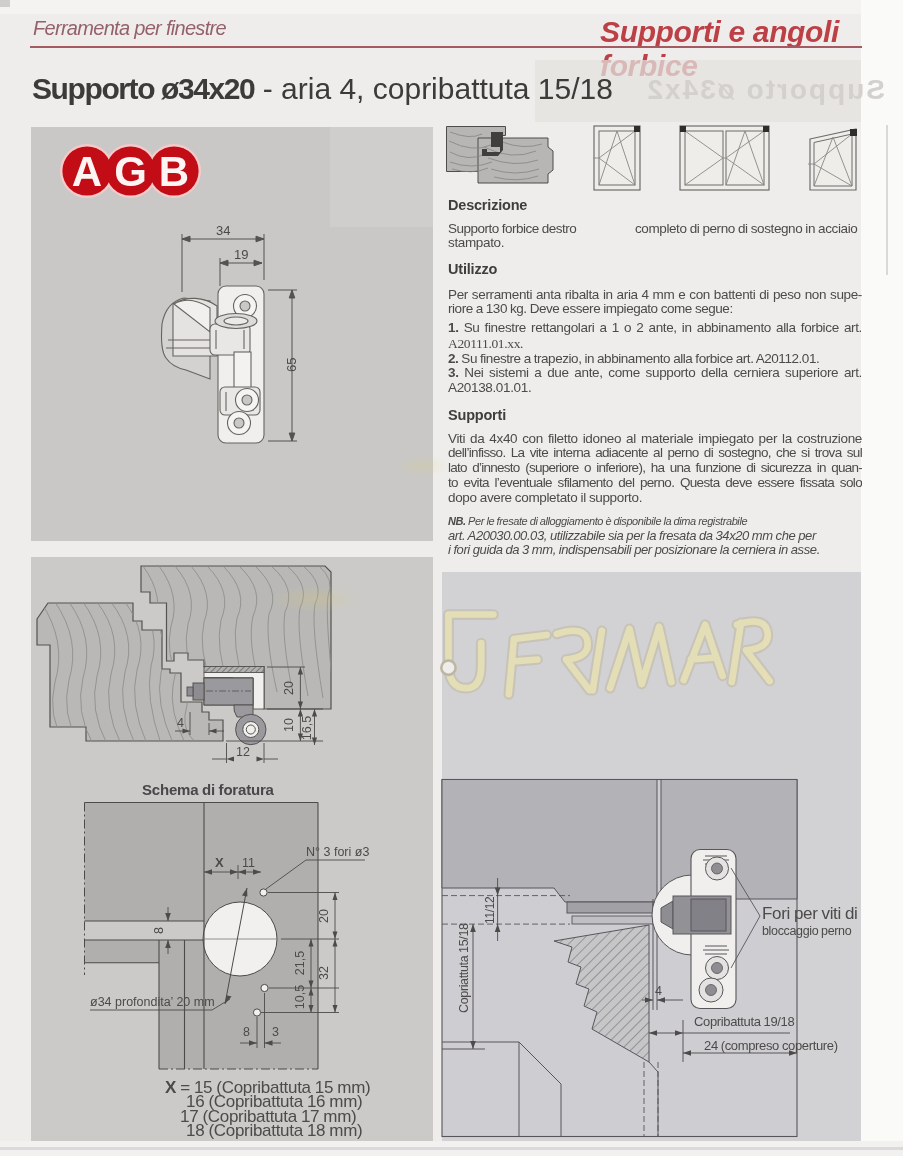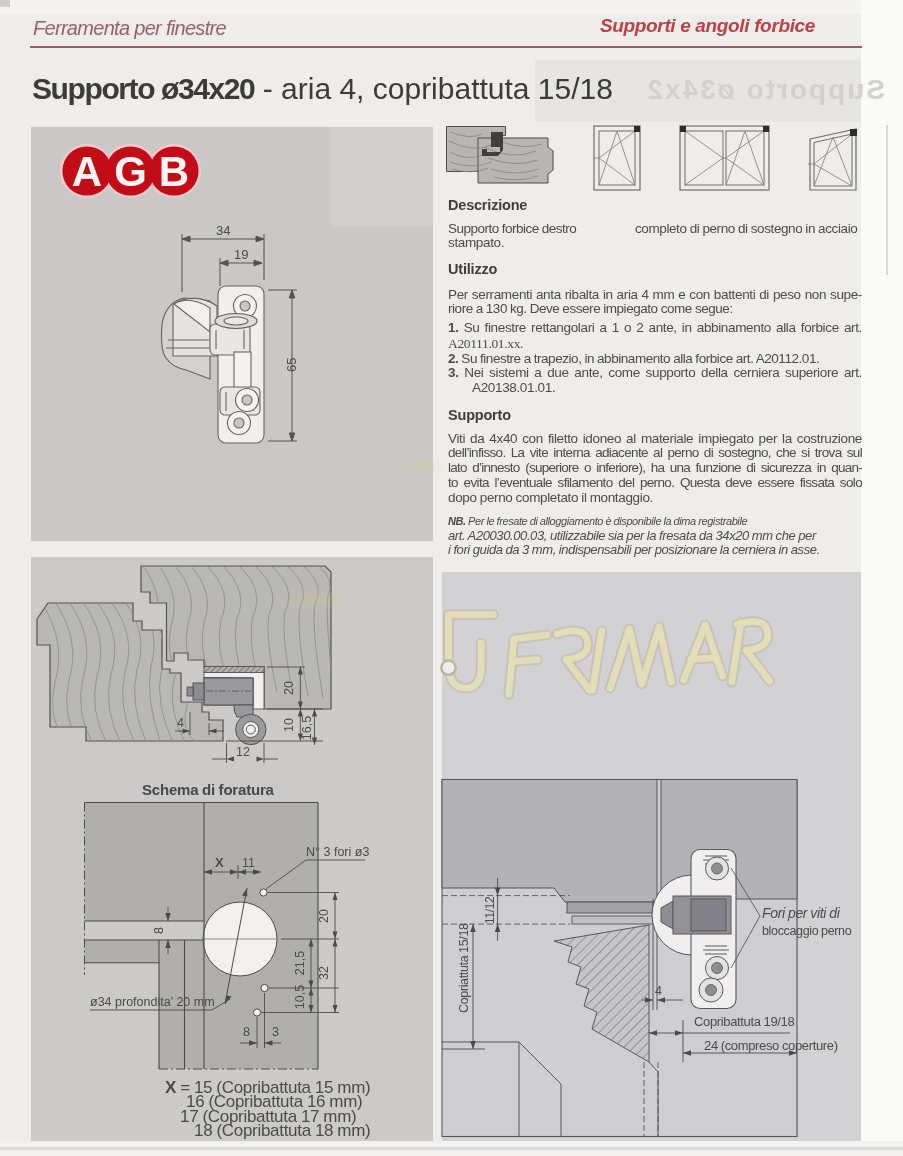--- a/index.html
+++ b/index.html
@@ -25,21 +25,21 @@
 <div class="abs" style="left:861px;top:0;width:42px;height:1156px;background:#fafaf9;"></div>
 
 <div class="abs" style="left:0;top:1141px;width:903px;height:15px;background:#f2f1f0;"></div>
 
 <div class="abs" style="left:0;top:1147px;width:903px;height:3px;background:#dadadc;"></div>
 
 <div class="abs" style="left:886px;top:125px;width:2px;height:150px;background:#dbd9d7;"></div>
 
 <div class="abs" style="left:33px;top:17px;font-size:20px;font-style:italic;color:#94616a;letter-spacing:-0.7px;">Ferramenta per finestre</div>
 
-<div class="abs" style="left:600px;top:15px;font-size:19px;font-style:italic;font-weight:bold;color:#bc4046;letter-spacing:-0.35px;">Supporti e angoli forbice</div>
+<div class="abs" style="left:600px;top:15px;font-size:30px;font-style:italic;font-weight:bold;color:#bc4046;letter-spacing:-0.35px;">Supporti e angoli forbice</div>
 
 <div class="abs" style="left:30px;top:46px;width:832px;height:2px;background:#a45a60;"></div>
 
 <div class="abs" style="left:535px;top:60px;width:326px;height:62px;background:#e3e1df;opacity:.75;"></div>
 
 <div class="abs" style="left:540px;top:74px;width:345px;font-size:28px;font-weight:bold;color:#d3d0cd;transform:scaleX(-1);white-space:nowrap;overflow:hidden;letter-spacing:2px;">Supporto ø34x2</div>
 
 <div class="abs" style="left:32px;top:72px;font-size:30px;color:#3c3b39;white-space:nowrap;"><b style="letter-spacing:-1.4px;">Supporto ø34x20</b><span style="letter-spacing:0px;"> - aria 4, copribattuta 15/18</span></div>
 
 <div class="abs" style="left:31px;top:127px;width:402px;height:414px;background:#c9c8c6;"></div>
@@ -148,29 +148,29 @@
 <div class="t" style="left:448px;top:235px;">stampato.</div>
 
 <div class="t h" style="left:448px;top:262px;">Utilizzo</div>
 
 <div class="t j" style="left:448px;top:287px;">Per serramenti anta ribalta in aria 4 mm e con battenti di peso non supe-</div>
 <div class="t" style="left:448px;top:301px;letter-spacing:-0.45px;">riore a 130 kg. Deve essere impiegato come segue:</div>
 <div class="t j" style="left:448px;top:320px;"><b>1.</b> Su finestre rettangolari a 1 o 2 ante, in abbinamento alla forbice art.</div>
 <div class="t" style="left:448px;top:336px;font-family:Liberation Serif, serif;">A20111.01.xx.</div>
 <div class="t" style="left:448px;top:351px;letter-spacing:-0.45px;"><b>2.</b> Su finestre a trapezio, in abbinamento alla forbice art. A20112.01.</div>
 <div class="t j" style="left:448px;top:365px;"><b>3.</b> Nei sistemi a due ante, come supporto della cerniera superiore art.</div>
-<div class="t" style="left:472px;top:380px;">A20138.01.01.</div>
-
-<div class="t h" style="left:448px;top:408px;">Supporto</div>
+<div class="t" style="left:448px;top:380px;">A20138.01.01.</div>
+
+<div class="t h" style="left:448px;top:408px;">Supporti</div>
 
 <div class="t j" style="left:448px;top:431px;">Viti da 4x40 con filetto idoneo al materiale impiegato per la costruzione</div>
 <div class="t j" style="left:448px;top:445px;letter-spacing:-0.65px;">dell’infisso. La vite interna adiacente al perno di sostegno, che si trova sul</div>
 <div class="t j" style="left:448px;top:460px;letter-spacing:-0.75px;">lato d’innesto (superiore o inferiore), ha una funzione di sicurezza in quan-</div>
 <div class="t j" style="left:448px;top:475px;letter-spacing:-0.65px;">to evita l’eventuale sfilamento del perno. Questa deve essere fissata solo</div>
-<div class="t" style="left:448px;top:490px;">dopo perno completato il montaggio.</div>
+<div class="t" style="left:448px;top:490px;">dopo avere completato il supporto.</div>
 
 <div class="t" style="left:448px;top:514px;font-size:11px;font-style:italic;letter-spacing:-0.4px;"><b>NB.</b> Per le fresate di alloggiamento è disponibile la dima registrabile</div>
 <div class="t" style="left:448px;top:528px;font-size:13px;font-style:italic;letter-spacing:-0.4px;">art. A20030.00.03, utilizzabile sia per la fresata da 34x20 mm che per</div>
 <div class="t" style="left:448px;top:542px;font-size:13px;font-style:italic;letter-spacing:-0.4px;">i fori guida da 3 mm, indispensabili per posizionare la cerniera in asse.</div>
 
 <div class="abs" style="left:31px;top:557px;width:402px;height:584px;background:#cbcac8;"></div>
 
 <div class="abs" style="left:442px;top:572px;width:419px;height:569px;background:#d2d1d3;"></div>
 
 <svg class="abs" style="left:428px;top:600px;" width="358" height="118" viewBox="0 0 350 115">
@@ -362,21 +362,21 @@
   <text x="212" y="241" font-size="12.5" fill="#4c4b49">3</text>
 
   <path d="M30,215 L152,215 L170,204" stroke="#4c4b49" stroke-width=".9" fill="none"></path>
   <text x="30" y="211" font-size="12.5" fill="#4c4b49">ø34 profondita’ 20 mm</text>
 </svg>
 
 <div class="t" style="left:165px;top:1081px;font-size:17px;letter-spacing:-0.3px;line-height:14.4px;white-space:nowrap;">
 <b>X</b> = 15 (Copribattuta 15 mm)<br>
 <span style="margin-left:21px;">16 (Copribattuta 16 mm)</span><br>
 <span style="margin-left:15px;">17 (Copribattuta 17 mm)</span><br>
-<span style="margin-left:29px;">18 (Copribattuta 18 mm)</span>
+<span style="margin-left:21px;">18 (Copribattuta 18 mm)</span>
 </div>
 
 <svg class="abs" style="left:435px;top:770px;" width="430" height="375" viewBox="0 0 430 375">
   <defs>
     <pattern id="hatch2" width="7" height="7" patternUnits="userSpaceOnUse" patternTransform="rotate(45)">
       <rect width="7" height="7" fill="#c6c5c8"></rect>
       <line x1="0" y1="0" x2="0" y2="7" stroke="#636165" stroke-width="1"></line>
     </pattern>
   </defs>
 
@@ -448,21 +448,21 @@
     <line x1="248" y1="250" x2="248" y2="292"></line>
   </g>
   <path d="M214,263 l8,-2.8 v5.6 z M248,263 l-8,-2.8 v5.6 z" fill="#4c4b49"></path>
 
   <line x1="248" y1="283" x2="362" y2="283" stroke="#4c4b49" stroke-width=".9"></line>
   <path d="M248,283 l8,-2.8 v5.6 z M362,283 l-8,-2.8 v5.6 z" fill="#4c4b49"></path>
 </svg>
 
 <div class="t" style="left:483px;top:924px;font-size:12px;transform:rotate(-90deg);transform-origin:left top;">11/12</div>
 <div class="t" style="left:457px;top:1013px;font-size:12.5px;transform:rotate(-90deg);transform-origin:left top;">Copriattuta 15/18</div>
-<div class="t" style="left:762px;top:906px;font-size:14px;font-style:italic;">Fori per viti di</div>
+<div class="t" style="left:762px;top:906px;font-size:17px;">Fori per viti di</div>
 <div class="t" style="left:762px;top:924px;font-size:12.5px;">bloccaggio perno</div>
 <div class="t" style="left:655px;top:984px;font-size:12.5px;">4</div>
 <div class="t" style="left:694px;top:1014px;font-size:13px;">Copribattuta 19/18</div>
 <div class="t" style="left:704px;top:1038px;font-size:13px;">24 (compreso coperture)</div>
 
 <div class="abs" style="left:270px;top:585px;width:90px;height:28px;background:radial-gradient(ellipse at center, rgba(214,200,120,0.28), rgba(214,200,120,0) 70%);"></div>
 
 <div class="abs" style="left:395px;top:455px;width:55px;height:22px;background:radial-gradient(ellipse at center, rgba(216,204,130,0.25), rgba(216,204,130,0) 70%);"></div>
 
 </body></html>

